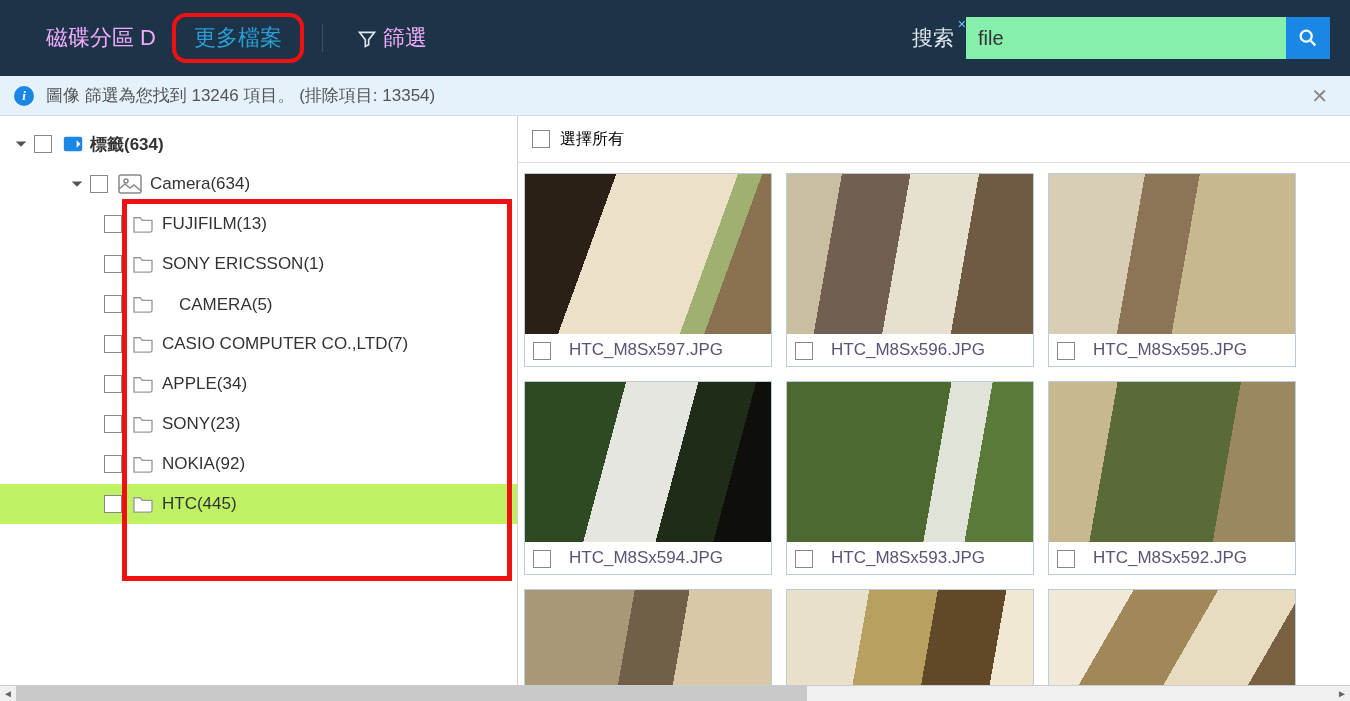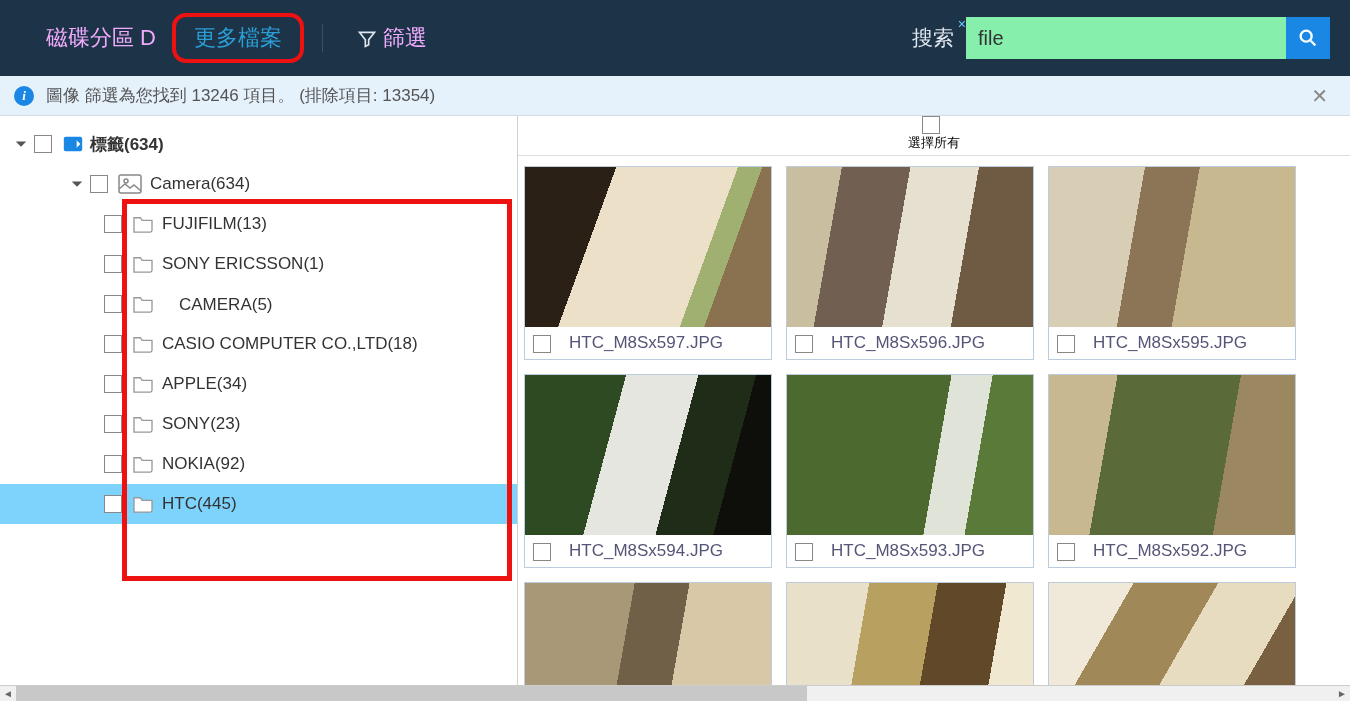--- a/index.html
+++ b/index.html
@@ -25,36 +25,36 @@
 .infobar .close { margin-left: auto; font-size: 20px; color: #888; cursor: pointer; padding: 4px 8px; }
 
 
 .main { display: flex; height: calc(100% - 116px - 16px); }
 .sidebar { width: 518px; border-right: 1px solid #d0d0d0; overflow: hidden; position: relative; }
 .content { flex: 1; overflow: hidden; display: flex; flex-direction: column; }
 
 
 .tree { padding: 8px 0; font-size: 17px; color: #333; }
 .tree-row { display: flex; align-items: center; height: 40px; padding-left: 14px; }
-.tree-row.selected { background: #7dd3fc; }
+.tree-row.selected { background: #bef264; }
 .chev { width: 14px; height: 14px; margin-right: 6px; cursor: pointer; }
 .chev svg { display: block; }
 .cb { width: 18px; height: 18px; border: 1px solid #888; margin-right: 10px; background: #fff; cursor: pointer; }
 .tag-icon { width: 22px; height: 22px; margin-right: 6px; }
 .folder-icon { width: 22px; height: 18px; margin-right: 8px; }
 .photo-icon { width: 24px; height: 20px; margin-right: 8px; }
 .tree-label { white-space: nowrap; }
 .indent1 { padding-left: 70px; }
 .indent2 { padding-left: 104px; }
 .bold { font-weight: bold; }
 
 .red-box { position: absolute; left: 122px; top: 83px; width: 390px; height: 382px; border: 5px solid #e11; pointer-events: none; }
 
 
-.content-head { height: 40px; display: flex; align-items: center; padding: 0 10px; border-bottom: 1px solid #ddd; font-size: 13px; flex-direction: column; }
+.content-head { height: 47px; display: flex; align-items: center; padding: 0 10px; border-bottom: 1px solid #ddd; font-size: 16px; }
 .content-head .cb { margin-left: 4px; }
 
 
 .grid { flex: 1; overflow-y: auto; padding: 10px 6px; display: flex; flex-wrap: wrap; gap: 14px 14px; align-content: flex-start; }
 .card { width: 248px; border: 1px solid #bcd; background: #fff; }
 .thumb { width: 100%; height: 160px; background: #888; position: relative; overflow: hidden; }
 .card-foot { display: flex; align-items: flex-end; padding: 6px 8px; gap: 8px; }
 .card-foot .cb { width: 18px; height: 18px; }
 .fname { color: #557; font-size: 17px; white-space: nowrap; overflow: hidden; text-overflow: ellipsis; }
 
@@ -172,21 +172,21 @@
             <span class="folder-icon"><svg viewBox="0 0 24 20" width="22" height="18" fill="none" stroke="#999" stroke-width="1.5">
                 <path d="M2 3h7l2 3h11v11a2 2 0 0 1-2 2H2z" fill="#fff"></path>
               </svg></span>
             <span class="tree-label">　CAMERA(5)</span>
           </div>
           <div class="tree-row indent2">
             <span class="cb"></span>
             <span class="folder-icon"><svg viewBox="0 0 24 20" width="22" height="18" fill="none" stroke="#999" stroke-width="1.5">
                 <path d="M2 3h7l2 3h11v11a2 2 0 0 1-2 2H2z" fill="#fff"></path>
               </svg></span>
-            <span class="tree-label">CASIO COMPUTER CO.,LTD(18)</span>
+            <span class="tree-label">CASIO COMPUTER CO.,LTD(7)</span>
           </div>
           <div class="tree-row indent2">
             <span class="cb"></span>
             <span class="folder-icon"><svg viewBox="0 0 24 20" width="22" height="18" fill="none" stroke="#999" stroke-width="1.5">
                 <path d="M2 3h7l2 3h11v11a2 2 0 0 1-2 2H2z" fill="#fff"></path>
               </svg></span>
             <span class="tree-label">APPLE(34)</span>
           </div>
           <div class="tree-row indent2">
             <span class="cb"></span>

